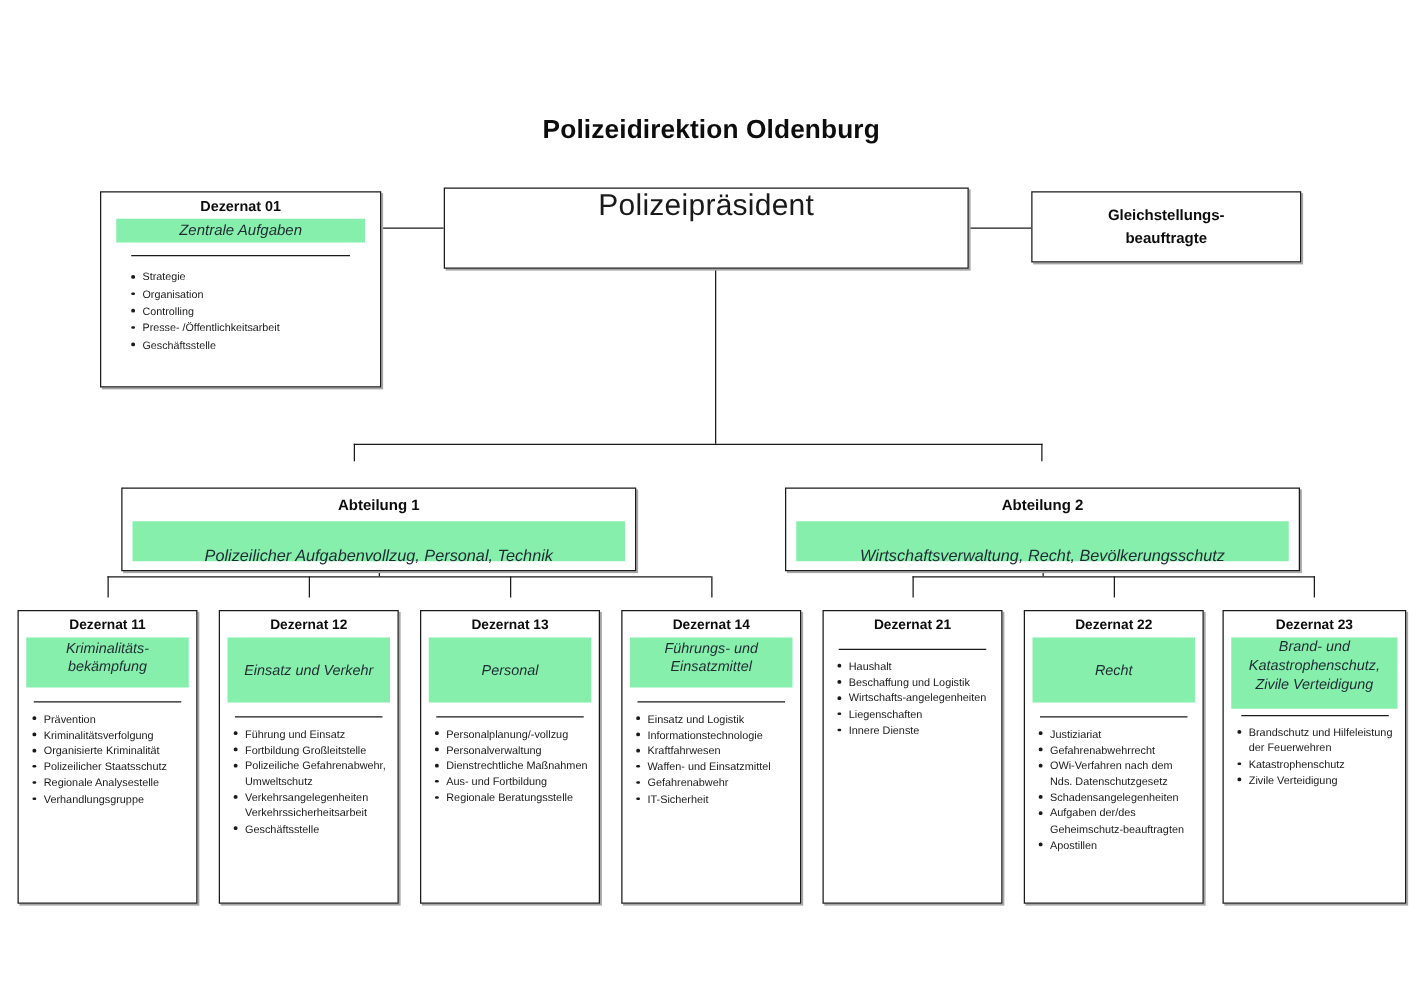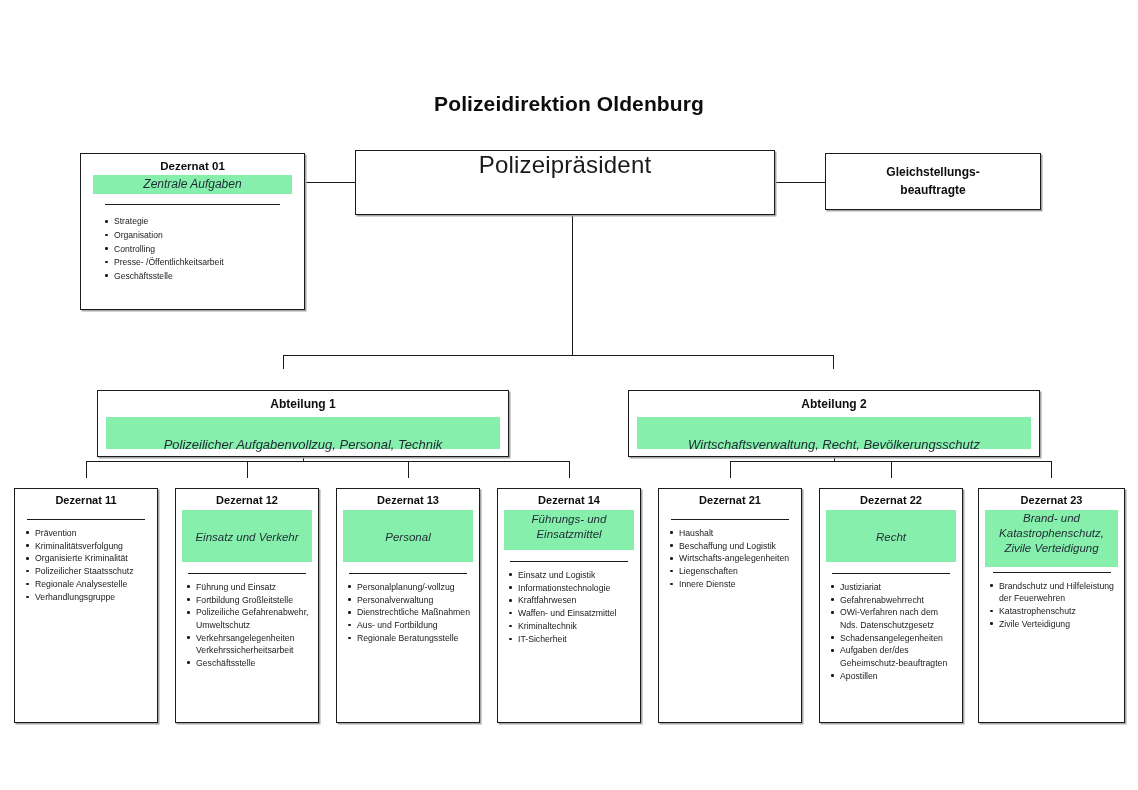--- a/index.html
+++ b/index.html
@@ -254,20 +254,24 @@
     <div class="band">Polizeilicher Aufgabenvollzug, Personal, Technik</div>
   </div>
 
   <div class="box abt-box" id="abt2-box">
     <div class="box-title">Abteilung 2</div>
     <div class="band">Wirtschaftsverwaltung, Recht, Bevölkerungsschutz</div>
   </div>
 
   <div class="box dez-box" id="dez11-box">
     <div class="box-title">Dezernat 11</div>
+    <div class="band band-h2">
+      <div>Kriminalitäts-</div>
+      <div>bekämpfung</div>
+    </div>
     <div class="gap-after-band"></div>
     <div class="divider"></div>
     <ul class="bullets">
       <li>Prävention</li>
       <li>Kriminalitätsverfolgung</li>
       <li>Organisierte Kriminalität</li>
       <li>Polizeilicher Staatsschutz</li>
       <li>Regionale Analysestelle</li>
       <li>Verhandlungsgruppe</li>
     </ul>
@@ -311,21 +315,21 @@
       <div>Führungs- und</div>
       <div>Einsatzmittel</div>
     </div>
     <div class="gap-after-band"></div>
     <div class="divider"></div>
     <ul class="bullets">
       <li>Einsatz und Logistik</li>
       <li>Informationstechnologie</li>
       <li>Kraftfahrwesen</li>
       <li>Waffen- und Einsatzmittel</li>
-      <li>Kriminaltechnik</li>
+      <li>Gefahrenabwehr</li>
       <li>IT-Sicherheit</li>
     </ul>
   </div>
 
   <div class="box dez-box" id="dez21-box">
     <div class="box-title">Dezernat 21</div>
     <div class="gap-after-band"></div>
     <div class="divider"></div>
     <ul class="bullets">
       <li>Haushalt</li>

